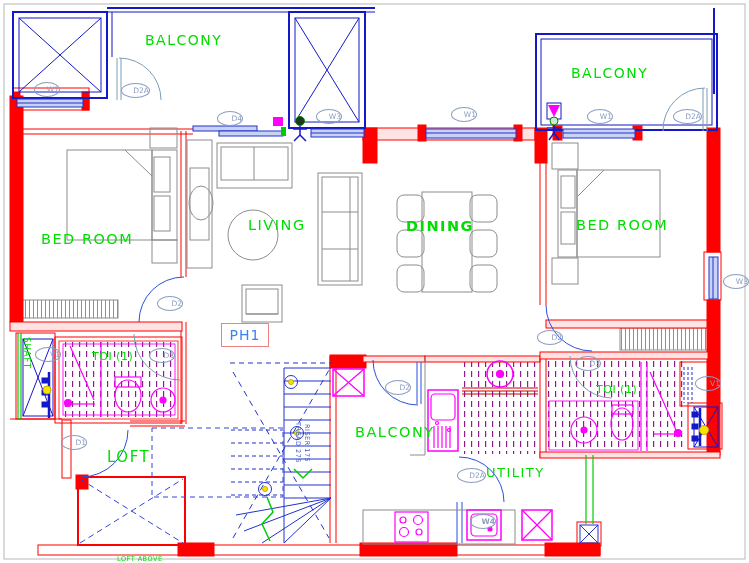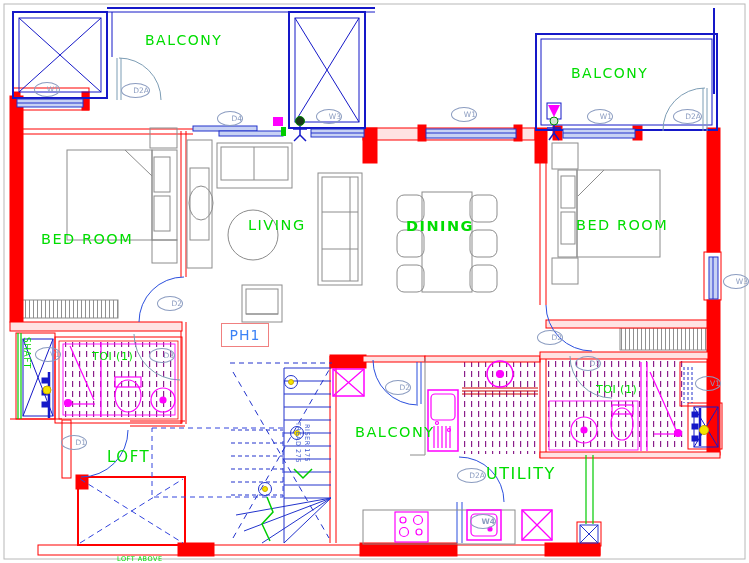--- a/index.html
+++ b/index.html
@@ -391,21 +391,21 @@
   </g>
 </svg>
 
 <div class="lbl" style="left:145px;top:33px;font-size:14px;">BALCONY</div>
 <div class="lbl" style="left:571px;top:66px;font-size:14px;">BALCONY</div>
 <div class="lbl" style="left:41px;top:232px;font-size:14.5px;">BED ROOM</div>
 <div class="lbl" style="left:576px;top:218px;font-size:14.5px;">BED ROOM</div>
 <div class="lbl" style="left:248px;top:218px;font-size:14.5px;text-align:center;">LIVING</div>
 <div class="lbl" style="left:406px;top:219px;font-size:14.5px;font-weight:bold;">DINING</div>
 <div class="lbl" style="left:355px;top:425px;font-size:14.5px;">BALCONY</div>
-<div class="lbl" style="left:486px;top:466px;font-size:16px;">UTILITY</div>
+<div class="lbl" style="left:486px;top:466px;font-size:13px;">UTILITY</div>
 <div class="lbl" style="left:107px;top:450px;font-size:15px;">LOFT</div>
 <div class="lbl sm" style="left:92px;top:351px;font-size:11px;">TOI (1)</div>
 <div class="lbl sm" style="left:596px;top:384px;font-size:11px;">TOI (1)</div>
 <div class="lbl sm vert" style="left:22px;top:337px;font-size:9px;">SHAFT</div>
 <div class="lbl sm" style="left:117px;top:528px;font-size:6.5px;margin-top:28px;">LOFT ABOVE</div>
 <div class="phbox" style="left:221px;top:323px;">PH1</div>
 
 <div class="stxt vert" style="left:294px;top:422px;">TREAD 275</div>
 <div class="stxt vert" style="left:303px;top:424px;">RISER 175</div>
 

